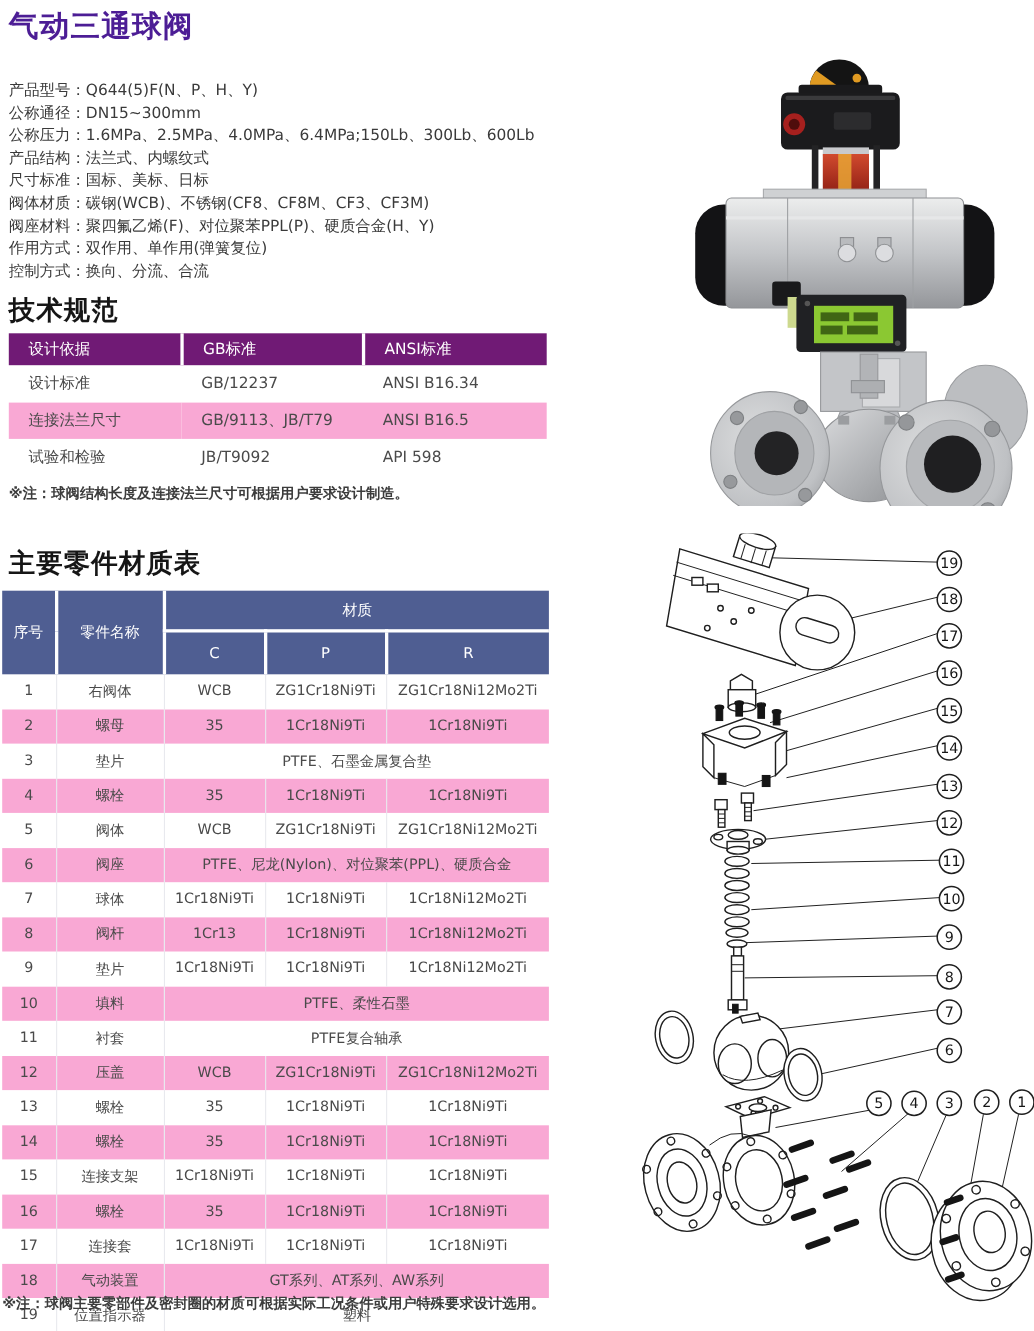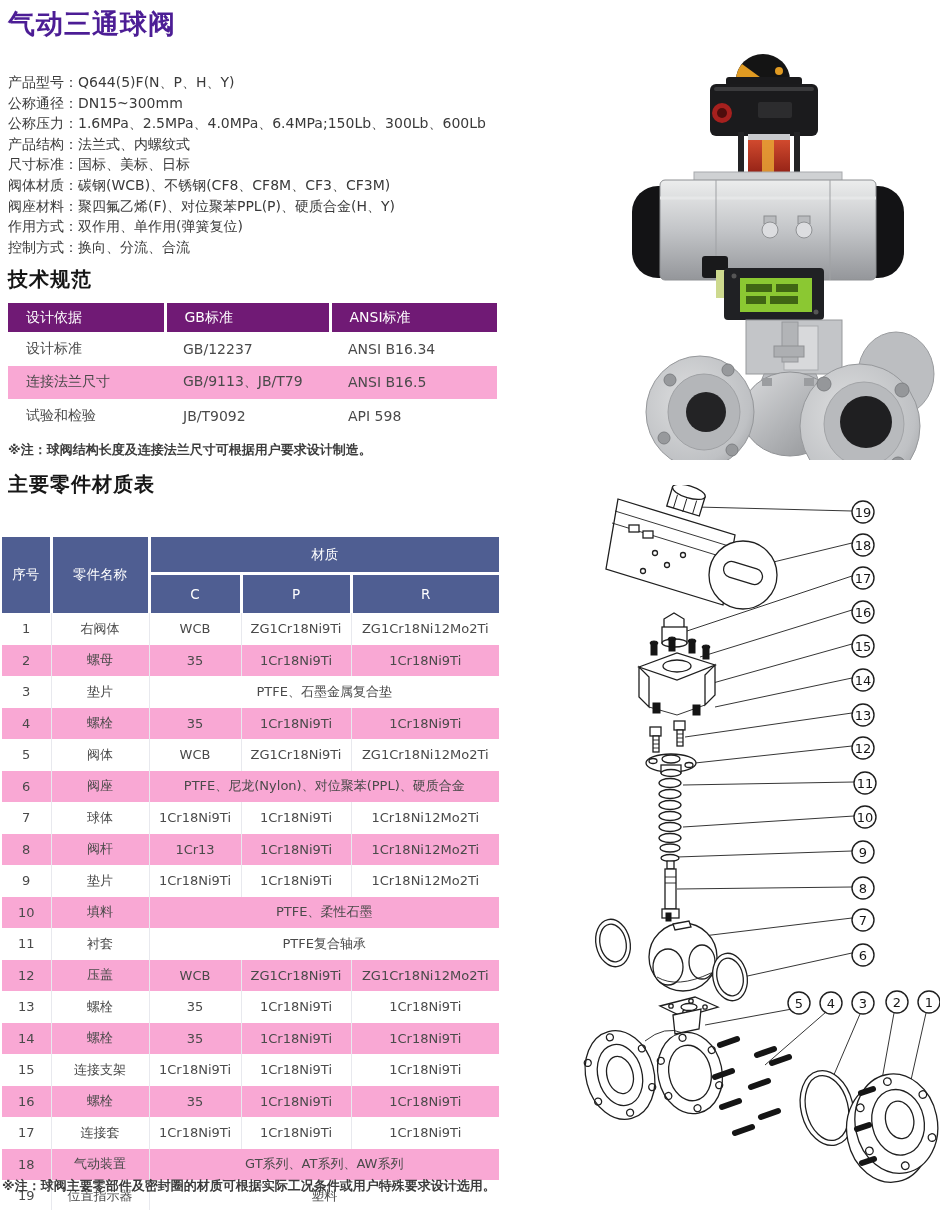--- a/index.html
+++ b/index.html
@@ -3,23 +3,23 @@
 <meta charset="utf-8">
 <style>
   html,body{margin:0;padding:0;width:940px;height:1210px;background:#fff;overflow:hidden;
     font-family:"DejaVu Sans","Liberation Sans",sans-serif;}
   .abs{position:absolute;}
   #page{position:relative;width:940px;height:1210px;background:#fff;}
 
   .page-title{left:8px;top:6px;font-size:27px;font-weight:bold;color:#4c1d95;letter-spacing:1px;}
   .specs{left:8px;top:36px;width:575px;font-size:14px;color:#3a3a3a;line-height:20.6px;margin-top:36px;}
   .spec-row{white-space:nowrap;}
-  .sec-h{font-size:20px;font-weight:bold;color:#161616;letter-spacing:1px;text-align:center;}
+  .sec-h{font-size:24px;font-weight:bold;color:#161616;letter-spacing:1px;text-align:center;}
   .h-tech{left:8px;top:266px;}
-  .h-mat{left:8px;top:471px;}
+  .h-mat{left:8px;top:496px;}
   .note{font-size:13px;color:#3c3c3c;line-height:19px;font-weight:bold;}
   .note1{left:8px;top:440px;width:500px;}
   .note2{left:2px;top:1176px;width:500px;padding-left:41px;text-indent:-41px;}
 
   table{border-collapse:collapse;table-layout:fixed;}
   th{font-weight:normal;}
   tr.stripe td{background:#f9a8d4;}
 
   .tech{left:8px;top:303px;width:489px;font-size:14px;color:#4a4a4a;}
   .tech th{background:#701a75;color:#fff;text-align:left;height:29px;padding:0 0 0 18px;font-size:14px;}

